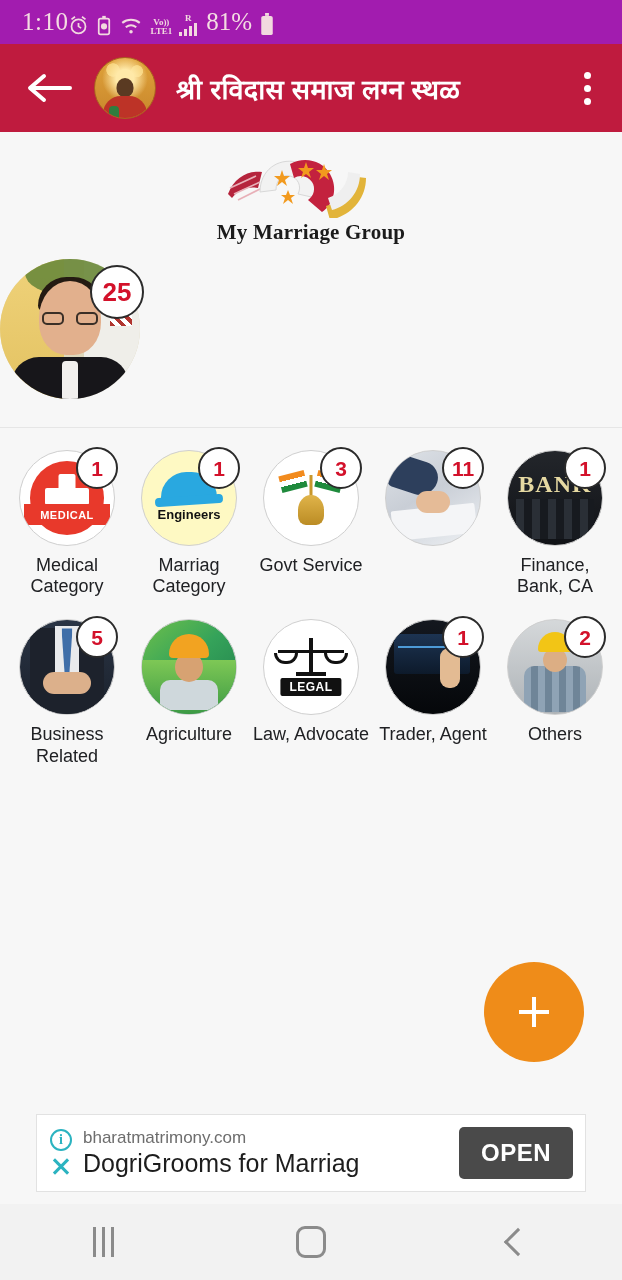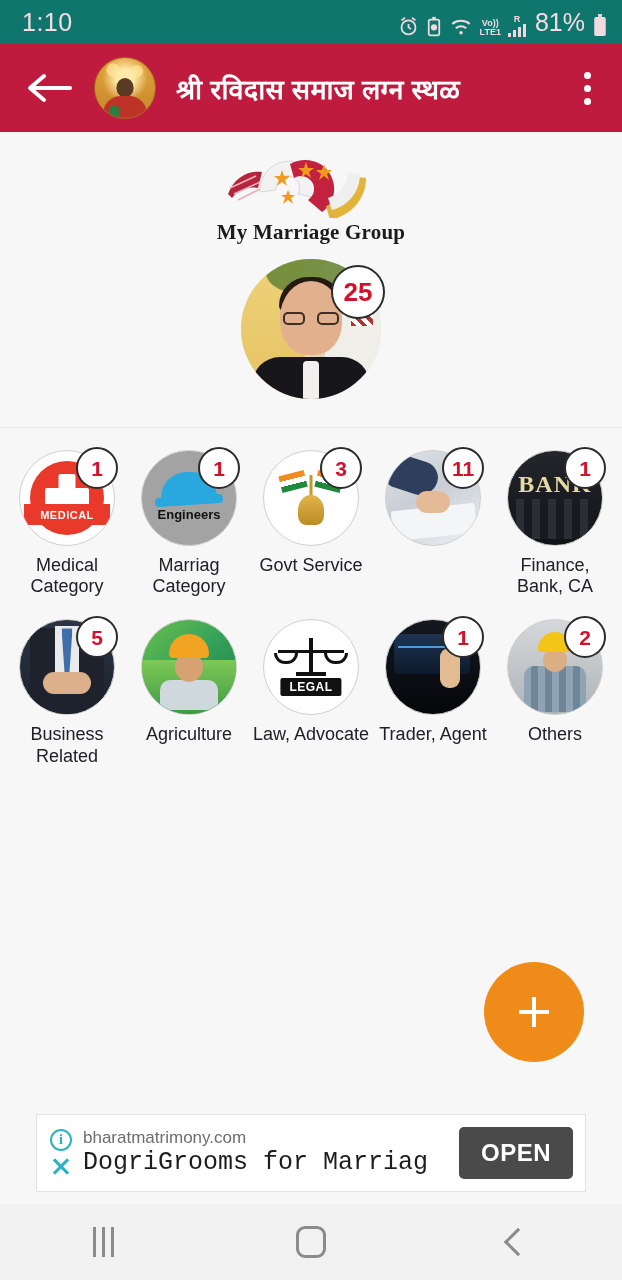--- a/index.html
+++ b/index.html
@@ -6,23 +6,24 @@
   html,body { width:622px; height:1280px; }
   body {
     font-family:"Liberation Sans", sans-serif;
     background:#f7f7f7;
     overflow:hidden;
     position:relative;
   }
 
   
   .statusbar{
-    height:44px; background:#0f766e; color:#fff;
-    display:flex; align-items:center; justify-content:space-between;
+    height:44px; background:#a21caf; color:#fff;
+    display:flex; align-items:center; justify-content:flex-start;
     padding:0 14px 0 22px;
+    font-family:Liberation Serif, serif;
   }
   .clock{ font-size:25px; letter-spacing:.5px; color:#f4dce2; }
   .status-right{ display:flex; align-items:flex-end; gap:7px; }
   .sicon{ display:block; }
   .volte-block{ display:flex; flex-direction:column; align-items:center;
     line-height:1; font-size:9px; font-weight:bold; color:#f2d9df; }
   .volte-block .r{ font-size:9px; }
   .battpct{ font-size:25px; color:#f4dce2; margin-left:2px; }
 
   
@@ -60,21 +61,21 @@
     gap:6px; cursor:pointer; flex:0 0 auto;}
   .overflow i{ width:7px; height:7px; border-radius:50%; background:#fff; display:block;}
 
   
   .logo-wrap{ padding-top:16px; display:flex; flex-direction:column; align-items:center;}
   .logo-mark{ width:190px; height:70px; position:relative; }
   .logo-text{ font-family:"Liberation Serif", serif; font-weight:bold;
     font-size:21px; color:#1b1b1b; margin-top:2px; letter-spacing:.2px;}
 
   
-  .hero{ display:flex; flex-direction:column; align-items:center; padding-top:14px;}
+  .hero{ display:flex; flex-direction:row; align-items:center; padding-top:14px;}
   .hero-circle-box{ position:relative; width:140px; height:140px; cursor:pointer;}
   .hero-circle{
     width:140px; height:140px; border-radius:50%; overflow:hidden; position:relative;
     background:linear-gradient(160deg,#d8d2b4 0%, #e9e2c5 40%, #cfc8ad 100%);
   }
   .hero-circle .bg-yellow{ position:absolute; left:0; top:0; width:46%; height:100%;
     background:linear-gradient(#efd27a,#e3c261); }
   .hero-circle .bg-wall{ position:absolute; right:0; top:0; width:40%; height:100%;
     background:#efeee9;}
   .hero-circle .bg-wall:after{ content:""; position:absolute; right:8px; top:32%;
@@ -125,21 +126,21 @@
   .ic-medical{ background:#fff; }
   .ic-medical .disc{ position:absolute; left:50%; top:50%; transform:translate(-50%,-50%);
     width:74px; height:74px; border-radius:50%; background:#e8392b;}
   .ic-medical .cross-v,.ic-medical .cross-h{ position:absolute; background:#fff; border-radius:2px;}
   .ic-medical .cross-v{ left:50%; top:24%; transform:translateX(-50%); width:17px; height:44px;}
   .ic-medical .cross-h{ left:50%; top:39%; transform:translate(-50%,0); width:44px; height:17px;}
   .ic-medical .band{ position:absolute; left:4px; right:4px; bottom:20px; height:21px;
     background:#e8392b; display:flex; align-items:center; justify-content:center;
     color:#fff; font-size:11px; font-weight:bold; letter-spacing:.5px;}
 
-  .ic-eng{ background:#a3a3a3; }
+  .ic-eng{ background:#fef9c3; }
   .ic-eng .helmet{ position:absolute; left:50%; top:22%; transform:translateX(-50%);
     width:56px; height:28px; border-radius:28px 28px 3px 3px; background:#29a8e0;}
   .ic-eng .helmet:after{ content:""; position:absolute; left:-6px; bottom:-5px;
     width:68px; height:9px; background:#29a8e0; border-radius:4px;
     transform:rotate(-4deg);}
   .ic-eng .txt{ position:absolute; left:0; right:0; bottom:23px; text-align:center;
     font-size:13px; font-weight:bold; color:#111;}
 
   .ic-govt{ background:#fff; }
   .ic-govt .flag{ position:absolute; width:26px; height:17px; top:22px;
@@ -239,21 +240,21 @@
     color:#2bb3c0; font-size:14px; font-weight:bold; display:flex;
     align-items:center; justify-content:center; font-family:"Liberation Serif",serif;
     cursor:pointer;}
   .ad-x{ width:22px; height:22px; position:relative; cursor:pointer;}
   .ad-x:before,.ad-x:after{ content:""; position:absolute; left:1px; top:10px;
     width:20px; height:3px; background:#2bb3c0;}
   .ad-x:before{ transform:rotate(45deg);} .ad-x:after{ transform:rotate(-45deg);}
   .ad-body{ flex:1 1 auto; overflow:hidden; padding-left:4px;}
   .ad-url{ font-size:17px; color:#6d6d6d; line-height:1.2;}
   .ad-title{ font-size:25px; color:#1d1d1d; line-height:1.15;
-    white-space:nowrap; overflow:hidden;font-family:Liberation Mono, monospace;}
+    white-space:nowrap; overflow:hidden;}
   .ad-cta{ flex:0 0 auto; background:#4a4a4a; color:#fff; font-size:24px;
     font-weight:bold; padding:12px 22px; border-radius:5px; cursor:pointer;
     letter-spacing:.5px;}
 
   
   .navbar{
     position:absolute; left:0; right:0; bottom:0; height:76px; background:#f2f2f2;
     display:flex; align-items:center;
   }
   .navbtn{ flex:1 1 0; display:flex; align-items:center; justify-content:center;

